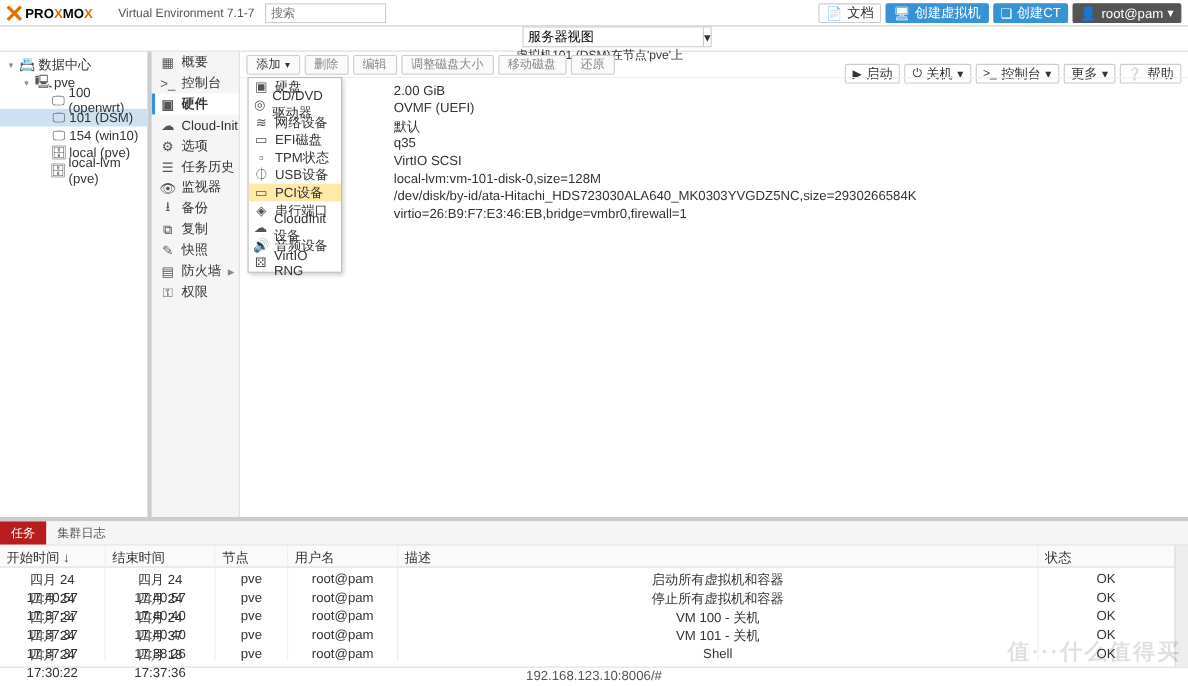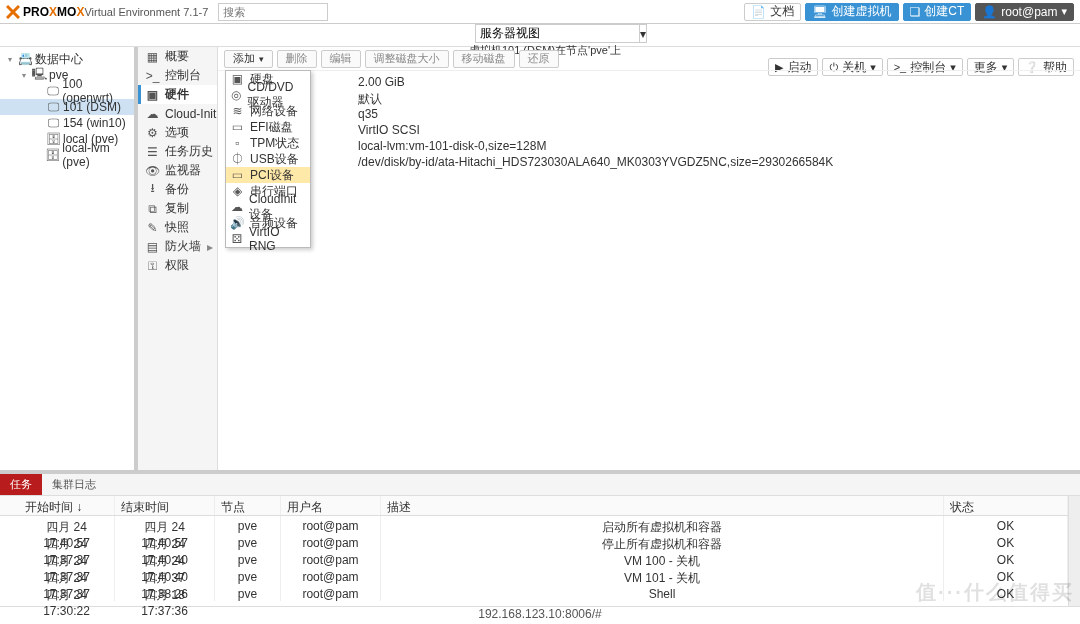--- a/index.html
+++ b/index.html
@@ -1,21 +1,21 @@
 <!DOCTYPE html>
 <html><head>
 <meta charset="utf-8">
 <style>
   * { box-sizing: border-box; margin: 0; padding: 0; font-family: Arial, "Microsoft YaHei", sans-serif; font-size: 12px; }
   body { width: 1080px; height: 624px; background: #fff; color: #333; overflow: hidden; position: relative; }
   .topbar { height: 24px; background: #fff; border-bottom: 1px solid #ccc; display: flex; align-items: center; }
   .logo { display: flex; align-items: center; padding: 0 6px; font-weight: bold; color: #000; }
   .logo svg { margin-right: 3px; }
   .logo .x { color: #E57000; }
-  .logo .ve { font-weight: normal; color: #555; margin-left: 0; font-size: 11px; }
+  .logo .ve { font-weight: normal; color: #555; margin-left: 23px; font-size: 11px; }
   .search { margin-left: 4px; }
   .search input { width: 110px; height: 18px; border: 1px solid #ccc; padding: 0 4px; font-size: 11px; }
   .hright { margin-left: auto; display: flex; gap: 4px; padding-right: 6px; }
   .hbtn { height: 18px; padding: 0 6px; border: 1px solid #ccc; border-radius: 2px; font-size: 11px; display: inline-flex; align-items: center; gap: 4px; background: #fff; cursor: pointer; }
   .hbtn.blue { background: #3892d4; color: #fff; border-color: #3892d4; }
   .hbtn.dark { background: #555; color: #fff; border-color: #555; }
 
   .row2 { height: 23px; display: flex; align-items: center; border-bottom: 1px solid #ddd; flex-direction: column; }
   .view-sel { width: 130px; margin: 0 3px; display: flex; }
   .view-sel input { flex: 1; height: 19px; border: 1px solid #ccc; border-right: none; padding: 0 4px; }
@@ -44,21 +44,21 @@
   .hw-body { flex: 1; padding-left: 130px; padding-top: 4px; }
   .hw-row { height: 16px; display: flex; font-size: 11px; }
   .hw-val { padding-left: 10px; }
 
   .bottom { height: 136px; border-top: 4px solid #ccc; display: flex; flex-direction: column; }
   .tabs { height: 22px; display: flex; align-items: flex-end; background: #f5f5f5; border-bottom: 1px solid #ddd; }
   .tab { padding: 3px 10px; font-size: 11px; cursor: pointer; color: #555; }
   .tab.active { background: #b91c1c; color: #fff; }
   .log-head { height: 20px; display: flex; border-bottom: 1px solid #ddd; background: #fafafa; font-size: 11px; }
   .log-head > div, .log-row > div { padding: 3px 6px; border-right: 1px solid #eee; }
-  .c-start { width: 96px; margin-left: 19px; } .c-end { width: 100px; } .c-node { width: 66px; } .c-user { width: 100px; } .c-desc { flex: 1; min-width: 0; } .c-stat { width: 124px; }
+  .c-start { width: 96px; } .c-end { width: 100px; } .c-node { width: 66px; } .c-user { width: 100px; } .c-desc { flex: 1; min-width: 0; } .c-stat { width: 124px; }
   .log-row { height: 17px; display: flex; font-size: 11px; text-align: center; }
   .scrollhint { width: 12px; background: #eee; border-left: 1px solid #ddd; }
 
   .status { height: 18px; border-top: 1px solid #ddd; display: flex; align-items: center; font-size: 11px; padding: 0 6px; color: #555; flex-direction: column; }
   .status-r { margin-left: auto; display: flex; gap: 8px; align-items: center; }
 
   .watermark { position: absolute; right: 6px; bottom: 18px; font-size: 20px; color: rgba(0,0,0,.12); font-weight: bold; pointer-events: none; letter-spacing: 2px; }
   .miniico { width: 13px; display: inline-flex; justify-content: center; color: #555; }
   .caret { font-size: 8px; color: #888; width: 8px; display: inline-block; }
 </style>
@@ -207,33 +207,39 @@
       <span class="tbtn">编辑</span>
       <span class="tbtn">调整磁盘大小</span>
       <span class="tbtn">移动磁盘</span>
       <span class="tbtn">还原</span>
     </div>
     <div class="hw-body" id="hwbody">
         <div class="hw-row">
           <div class="hw-val">2.00 GiB</div>
         </div>
         <div class="hw-row">
+          <div class="hw-val">OVMF (UEFI)</div>
+        </div>
+        <div class="hw-row">
           <div class="hw-val">默认</div>
         </div>
         <div class="hw-row">
           <div class="hw-val">q35</div>
         </div>
         <div class="hw-row">
           <div class="hw-val">VirtIO SCSI</div>
         </div>
         <div class="hw-row">
           <div class="hw-val">local-lvm:vm-101-disk-0,size=128M</div>
         </div>
         <div class="hw-row">
           <div class="hw-val">/dev/disk/by-id/ata-Hitachi_HDS723030ALA640_MK0303YVGDZ5NC,size=2930266584K</div>
+        </div>
+        <div class="hw-row">
+          <div class="hw-val">virtio=26:B9:F7:E3:46:EB,bridge=vmbr0,firewall=1</div>
         </div>
       </div>
   </div>
 </div>
 
 <div class="dropdown" id="dropdown">
     <div class="dd-row">
       <span class="miniico">▣</span>
       <span>硬盘</span>
     </div>

